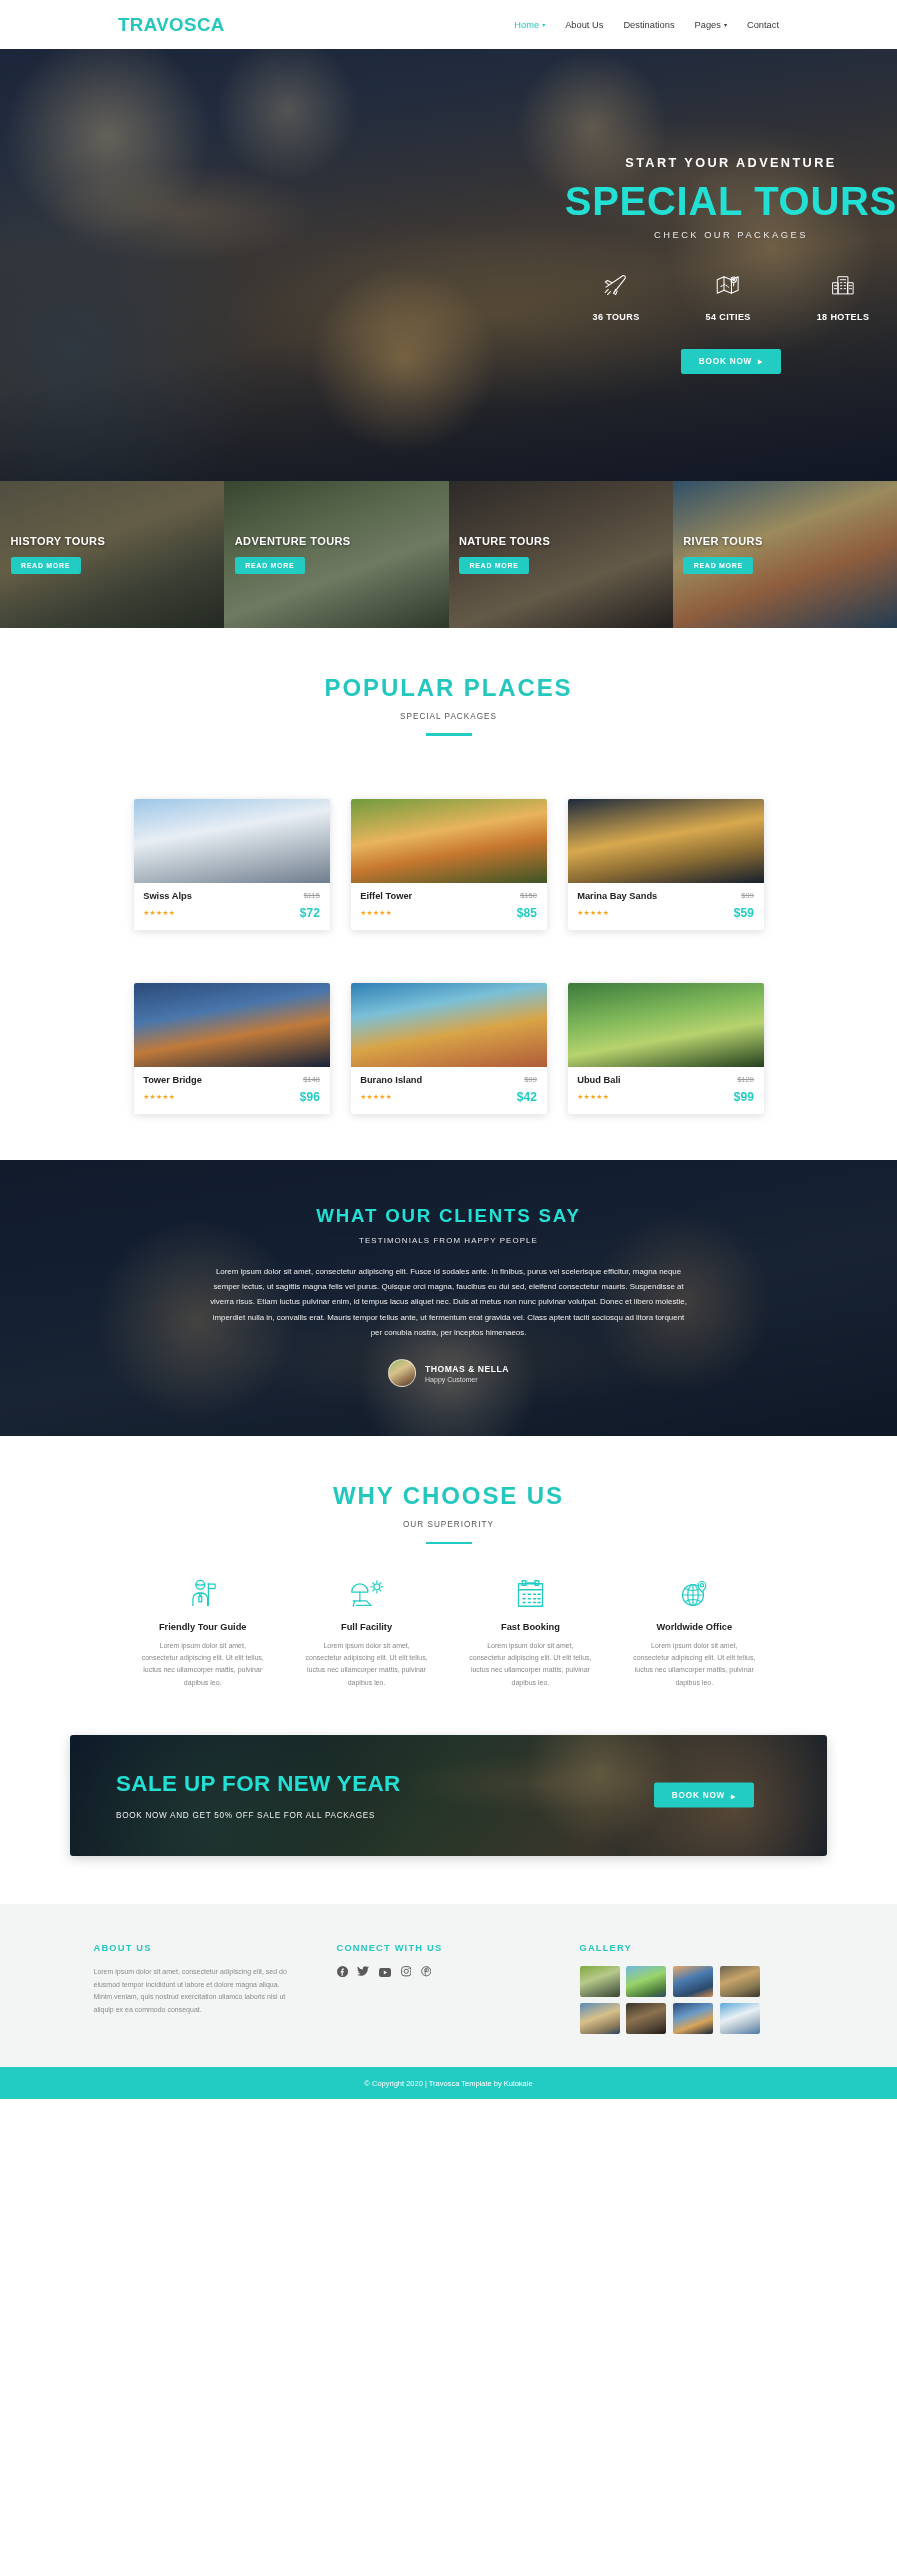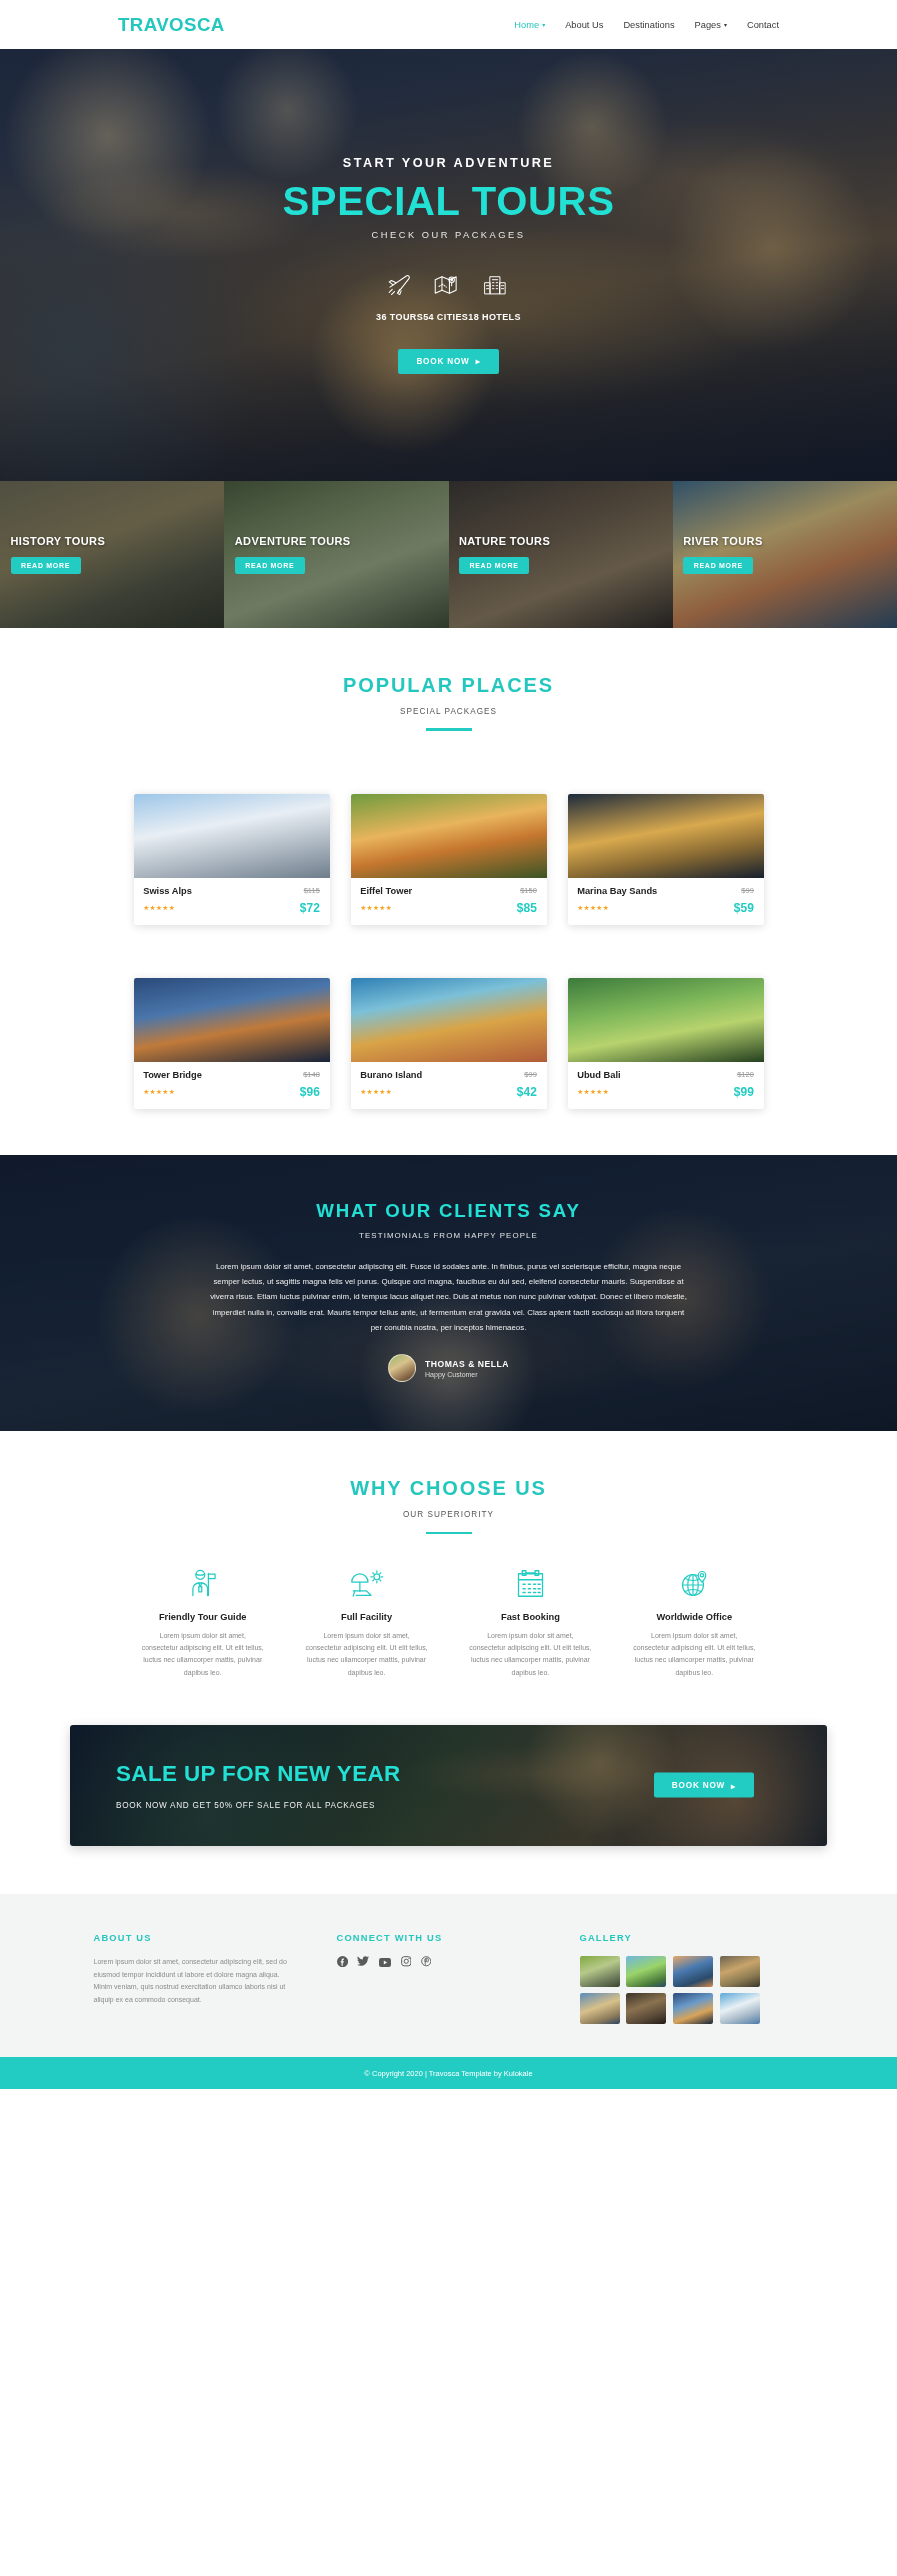--- a/index.html
+++ b/index.html
@@ -20,21 +20,21 @@
   .nav-link {
     font-size:9.3px; color:#3a3a3a; text-decoration:none;
     display:flex; align-items:center; gap:3px;
   }
   .nav-link.active { color:#23c7bd; }
   .caret { font-size:6px; }
 
   
   .hero {
     height:432px; position:relative; overflow:hidden;
-    display:flex; flex-direction:column; align-items:center;
+    display:flex; flex-direction:column; align-items:flex-end;
     justify-content:center;
     background:
       linear-gradient(180deg, rgba(22,30,48,.72) 0%, rgba(18,24,40,.55) 45%, rgba(14,20,34,.80) 100%),
       radial-gradient(ellipse 50% 34% at 56% 62%, rgba(250,196,92,.55), rgba(250,196,92,0) 62%),
       radial-gradient(ellipse 22% 16% at 20% 38%, rgba(255,205,120,.45), rgba(255,205,120,0) 70%),
       radial-gradient(ellipse 26% 20% at 78% 30%, rgba(255,198,110,.38), rgba(255,198,110,0) 70%),
       linear-gradient(170deg, #2d3b55 0%, #3b4a5e 18%, #6b5c44 42%, #8a6f45 58%, #4a4334 78%, #1d2434 100%);
   }
   .hero::before{
     content:""; position:absolute; inset:0;
@@ -50,21 +50,21 @@
   .hero-sub1 {
     color:#fff; font-size:12.7px; font-weight:bold; letter-spacing:2.4px;
   }
   .hero-title {
     color:#23e0d5; font-size:40px; font-weight:bold; letter-spacing:0.7px;
     margin:8.2px 0 6.7px;
   }
   .hero-sub2 {
     color:#e9e9e9; font-size:9.3px; letter-spacing:2.5px; margin-bottom:25.4px;
   }
-  .stats { display:flex; justify-content:center; margin-bottom:27px; }
+  .stats { display:flex; justify-content:center; gap:66px; margin-bottom:27px; }
   .stat { display:flex; flex-direction:column; align-items:center; gap:9px; }
   .stat-label { color:#fff; font-size:9px; font-weight:bold; letter-spacing:0.4px; }
   .btn-teal {
     display:inline-flex; align-items:center; gap:6px;
     background:#22ccc3; color:#fff; border:none; border-radius:2.2px;
     font-size:8.2px; font-weight:bold; letter-spacing:0.8px;
     padding:7.5px 18px; cursor:pointer;
   }
 
   
@@ -81,21 +81,21 @@
                margin-bottom:9.7px; text-shadow:0 0.7px 3px rgba(0,0,0,.5); }
   .btn-sm {
     background:#22ccc3; color:#fff; border:none; border-radius:2.2px;
     font-size:7px; font-weight:bold; letter-spacing:0.7px;
     padding:5.2px 10.5px; cursor:pointer; align-self:flex-start;
   }
 
   
   .section { padding:46px 0; }
   .sec-head { text-align:center; margin-bottom:31px; }
-  .sec-title { color:#23c7bd; font-size:20px; font-weight:bold; letter-spacing:1.9px; }
+  .sec-title { color:#23c7bd; font-size:24px; font-weight:bold; letter-spacing:1.9px; }
   .sec-sub { color:#555; font-size:8.2px; letter-spacing:1px; margin-top:9.7px; }
   .sec-rule { width:46px; height:2.2px; background:#22ccc3; margin:12.7px auto 0; }
 
   
   .cards { display:grid; grid-template-columns:repeat(3,196px);
            justify-content:center; gap:21px 21px; }
   .card { background:#fff; border-radius:2.2px; box-shadow:0 1.5px 8.2px rgba(0,0,0,.13);
           overflow:hidden;margin-top:32px; }
   .card-img { height:84px; }
   .p1{background:linear-gradient(170deg,#9dc6e8,#e8eef4 38%,#b9c3cc 62%,#6f7d8c);}

